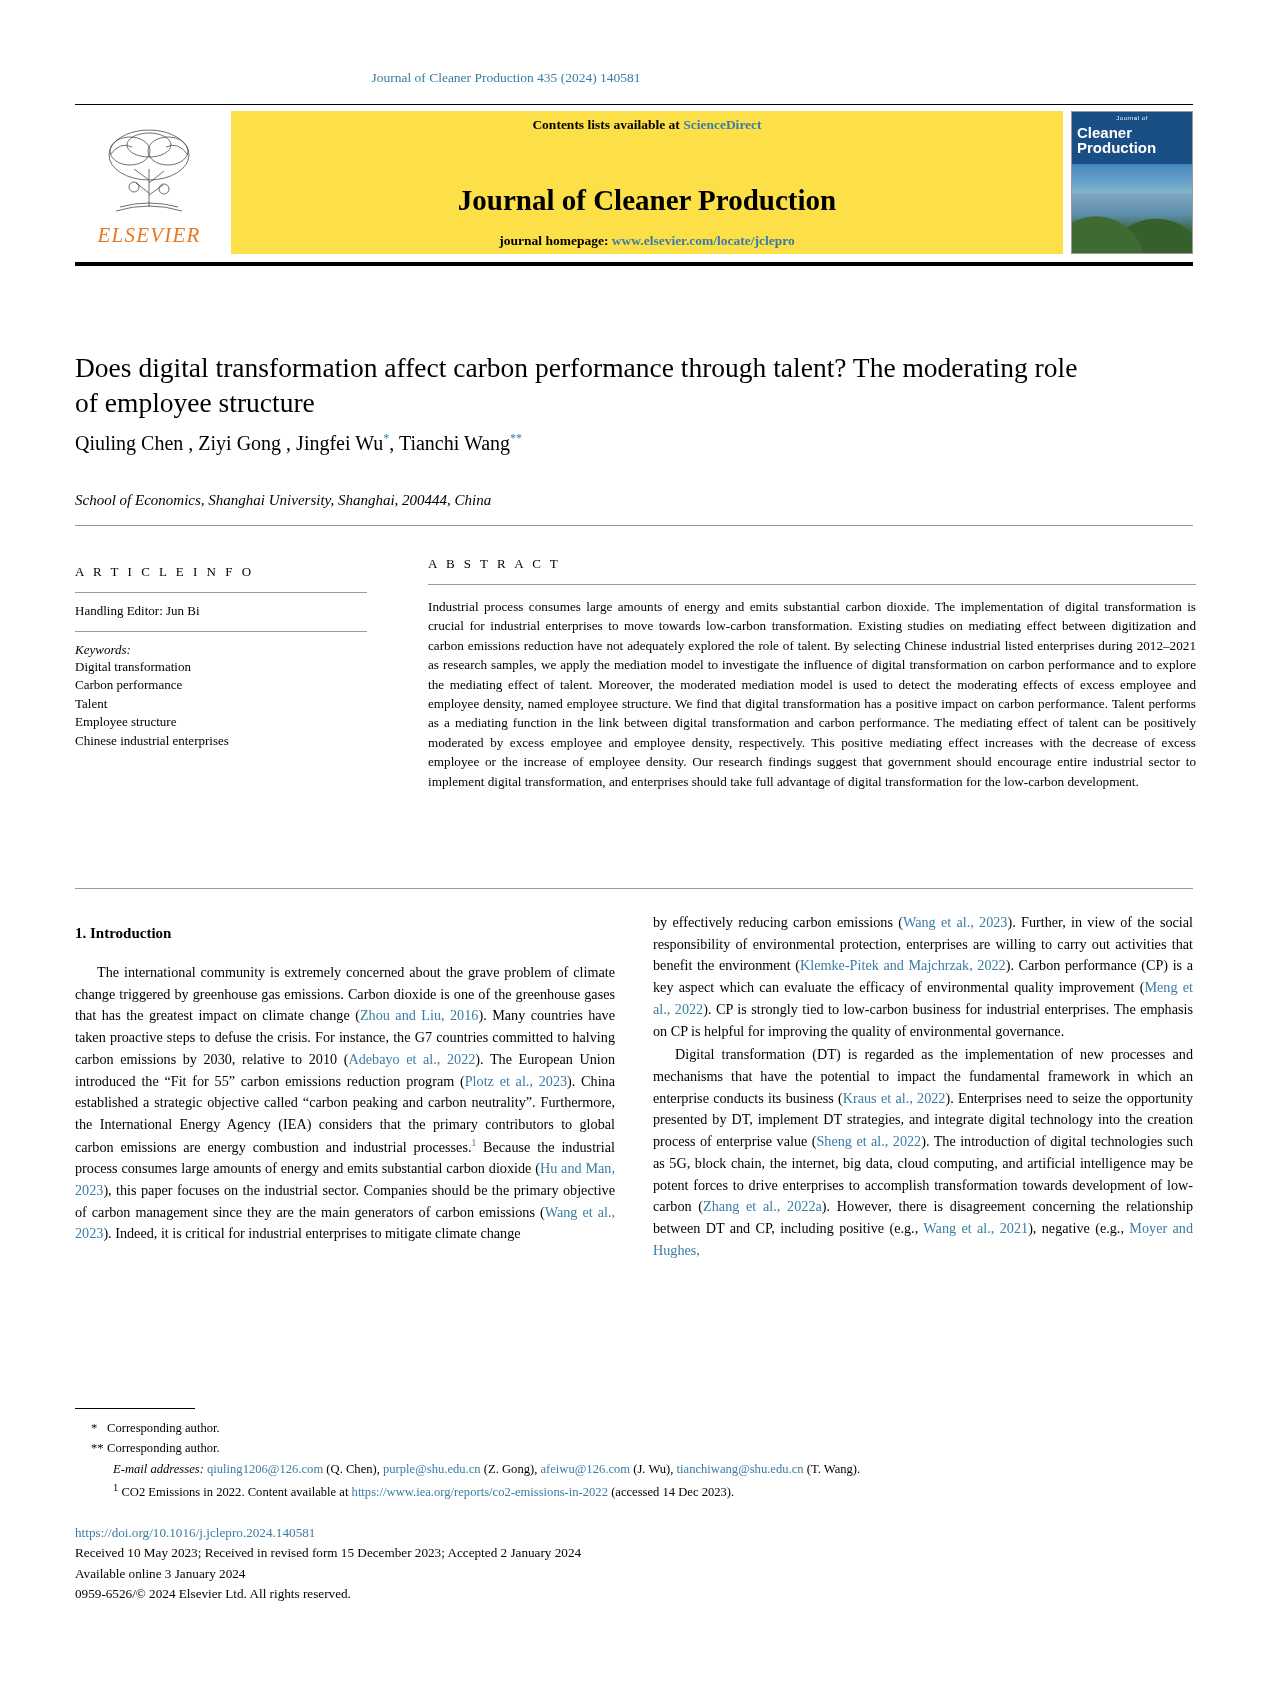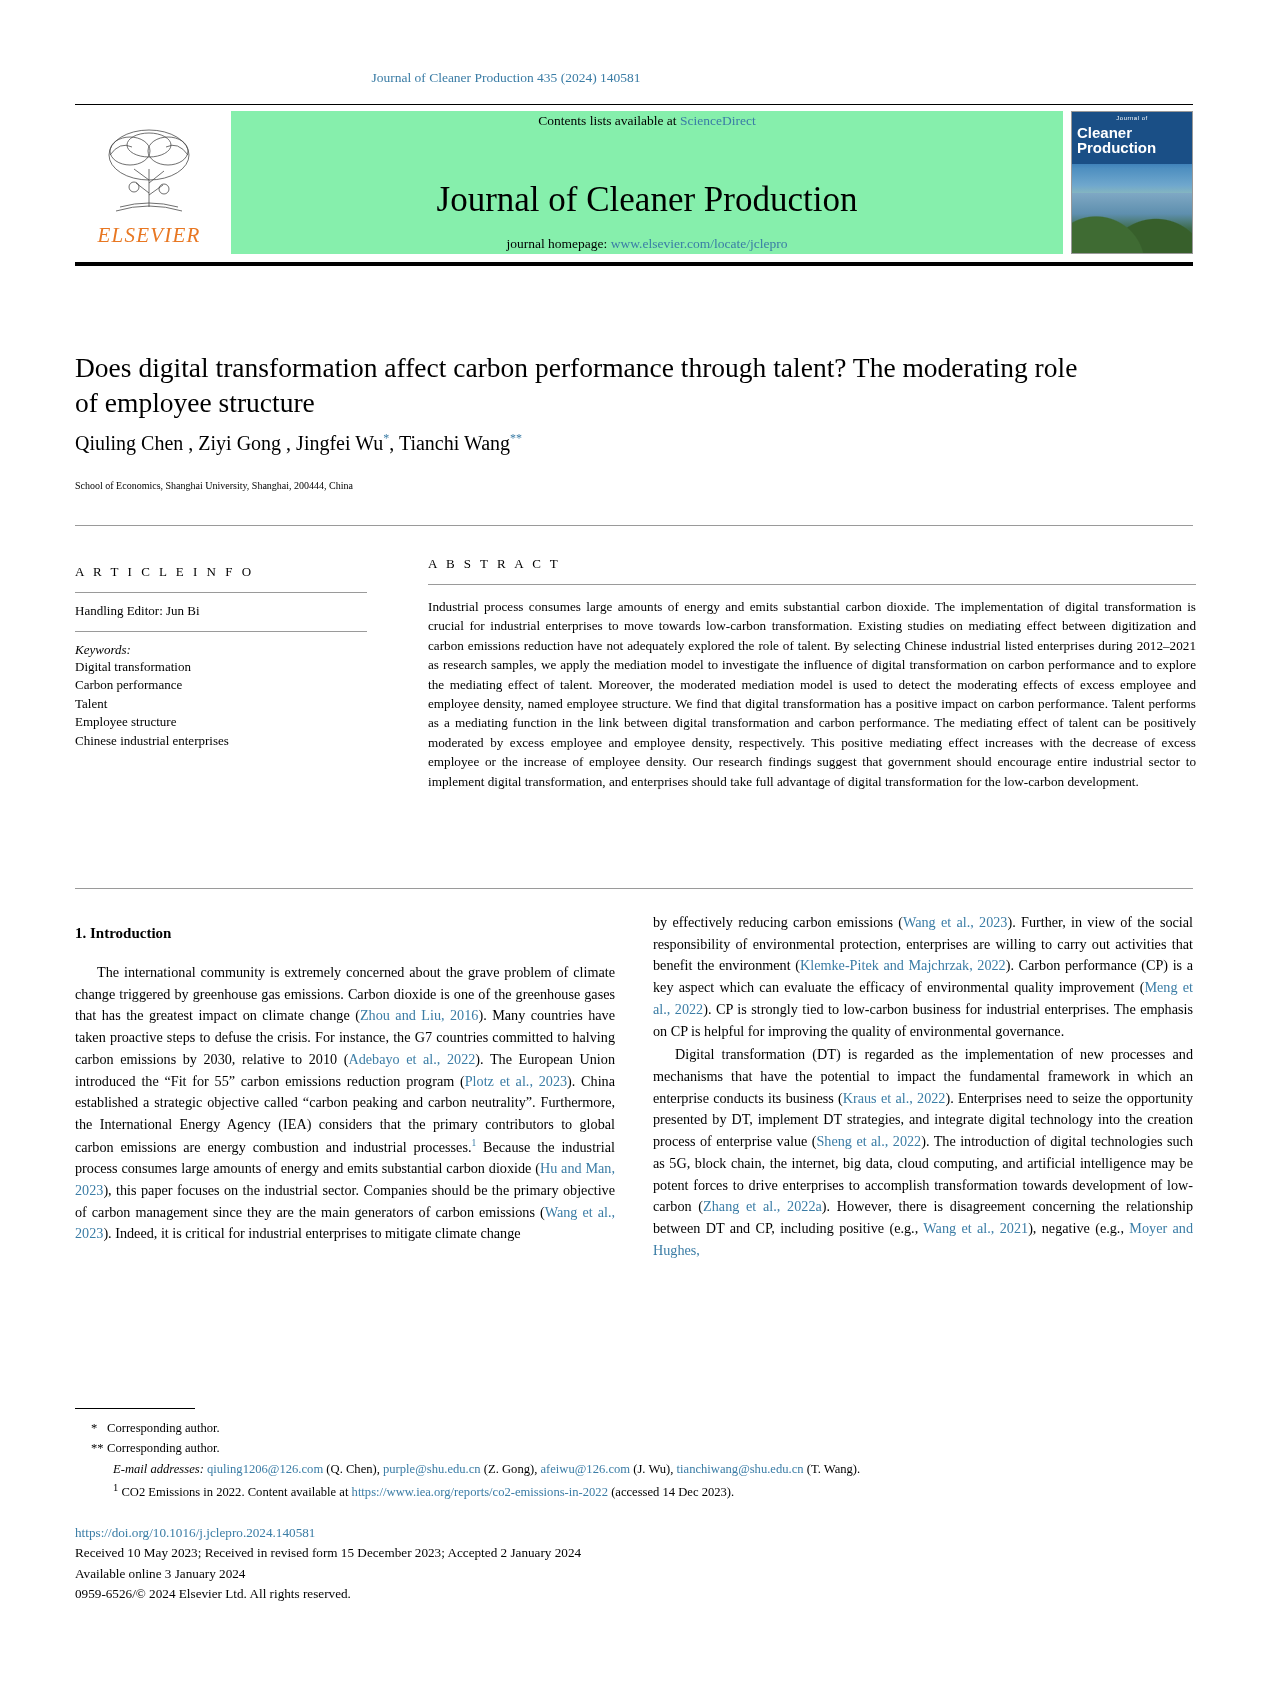--- a/index.html
+++ b/index.html
@@ -61,34 +61,35 @@
     font-family: "Liberation Serif", serif;
     font-size: 21px;
     letter-spacing: 1.2px;
     color: #e87722;
     margin-top: 2px;
     font-weight: 400;
     font-style: italic;
   }
   .journal-banner {
     flex: 1;
-    background: #86efac;
+    background: #fde047;
     margin: 6px 8px 8px 8px;
     display: flex;
     flex-direction: column;
     align-items: center;
     justify-content: center;
     text-align: center;
+    font-weight: bold;
   }
   .contents-line {
     font-size: 13.5px;
     margin-bottom: 14px;
   }
   .journal-title-big {
-    font-size: 35px;
+    font-size: 29px;
     font-family: "Liberation Serif", serif;
     margin-bottom: 16px;
     margin-top: 37px;
   }
   .homepage-line {
     font-size: 13.5px;
   }
   .cover-thumb {
     width: 120px;
     margin: 6px 0 8px 0;
@@ -148,23 +149,24 @@
     position: absolute;
     left: 75px;
     top: 431px;
     width: 1030px;
     font-size: 20px;
   }
   .authors sup { font-size: 12px; color:#3a7ca5; }
   .affil {
     position: absolute;
     left: 75px;
-    top: 480px;
+    top: 492px;
     width: 1030px;
-    font-size: 10px;
+    font-size: 15px;
+    font-style: italic;
   }
   .rule-thin-1 {
     position: absolute;
     left: 75px; top: 525px; width: 1118px; height: 1px; background:#9a9a9a;
   }
   
   .section-head {
     font-size: 13px;
     letter-spacing: 3px;
     font-family: "Liberation Serif", serif;

